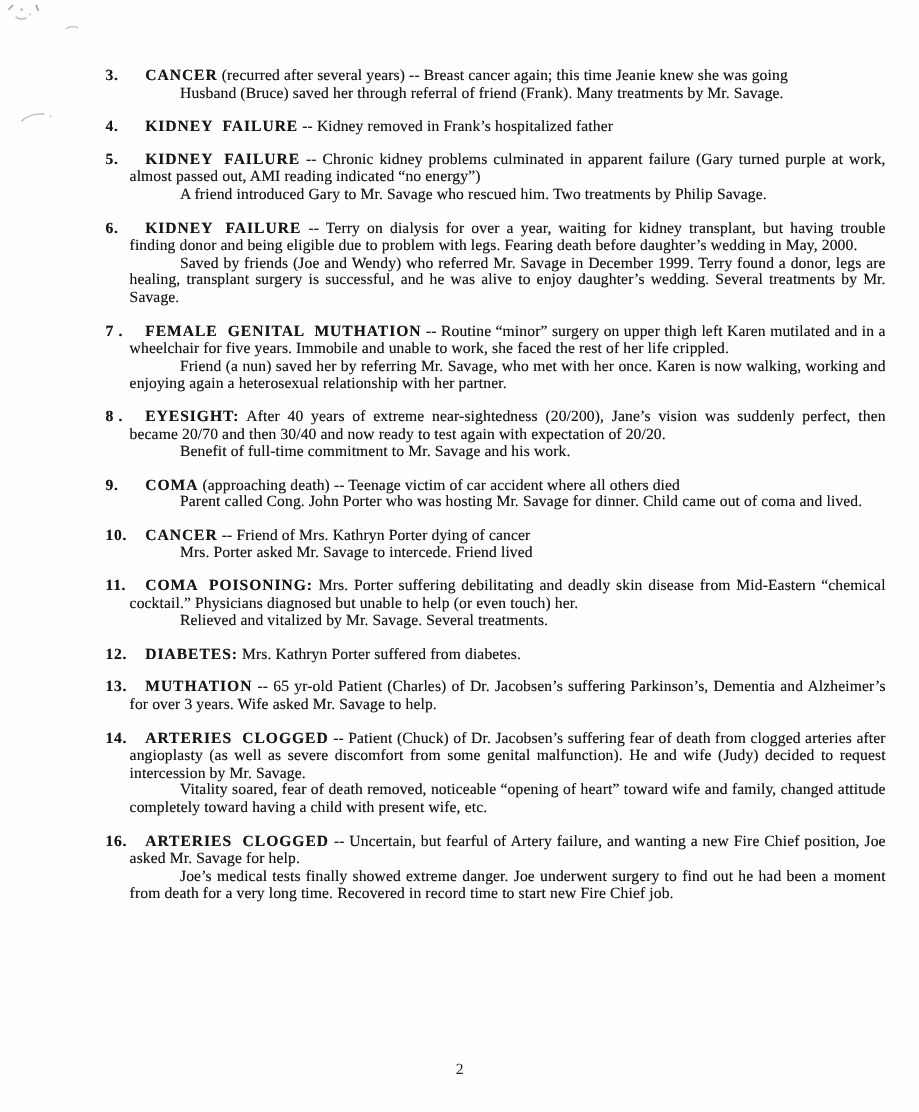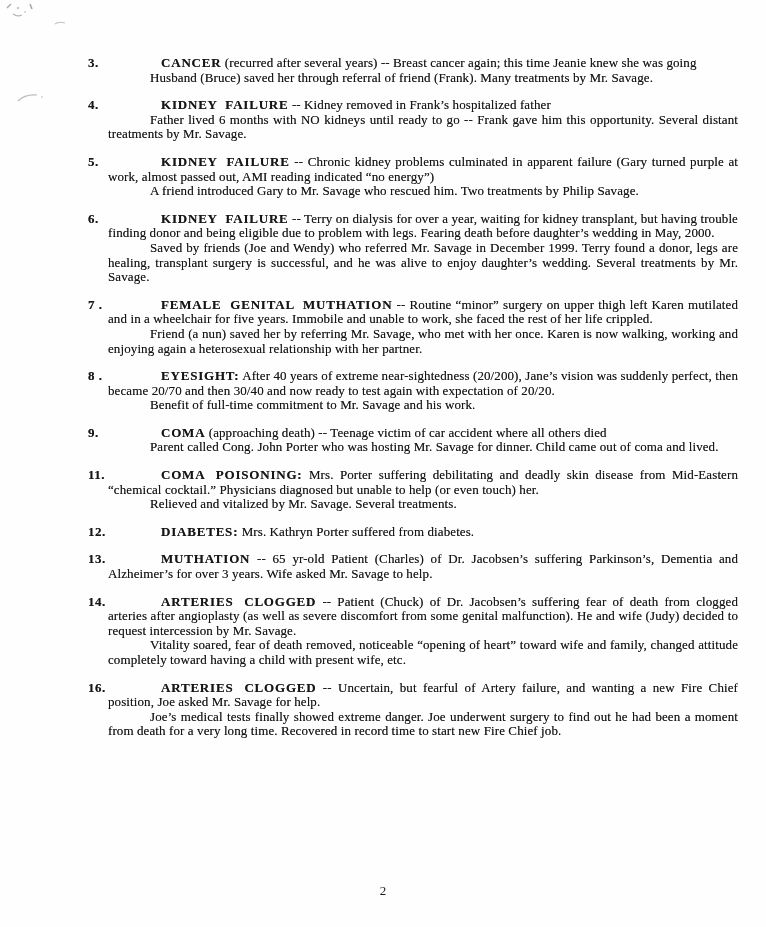--- a/index.html
+++ b/index.html
@@ -41,21 +41,20 @@
     float: left;
     width: 33px;
     margin-left: -20px;
     font-weight: 700;
     letter-spacing: 0.5px;
   }
   .title {
     font-weight: 700;
     letter-spacing: 0.8px;
     word-spacing: 4px;
-    margin-left: 40px;
   }
   .result {
     text-indent: 42px;
     font-family: Liberation Serif, serif;
   }
   .page-number {
     position: absolute;
     top: 883px;
     left: 0;
     width: 766px;
@@ -94,21 +93,20 @@
   </svg>
 
   <div class="content" id="items-host">
     <div class="item">
       <p class="para desc"><span class="num">3.</span><span class="title">CANCER</span> <span class="intro">(recurred after several years) -- Breast cancer again; this time Jeanie knew she was going</span></p>
       <p class="para result">Husband (Bruce) saved her through referral of friend (Frank). Many treatments by Mr. Savage.</p>
     </div>
 
     <div class="item">
       <p class="para desc"><span class="num">4.</span><span class="title">KIDNEY FAILURE</span> <span class="intro">-- Kidney removed in Frank’s hospitalized father</span></p>
-      <p class="para result">Father lived 6 months with NO kidneys until ready to go -- Frank gave him this opportunity. Several distant treatments by Mr. Savage.</p>
     </div>
 
     <div class="item">
       <p class="para desc"><span class="num">5.</span><span class="title">KIDNEY FAILURE</span> <span class="intro">-- Chronic kidney problems culminated in apparent failure (Gary turned purple at work, almost passed out, AMI reading indicated “no energy”)</span></p>
       <p class="para result">A friend introduced Gary to Mr. Savage who rescued him. Two treatments by Philip Savage.</p>
     </div>
 
     <div class="item">
       <p class="para desc"><span class="num">6.</span><span class="title">KIDNEY FAILURE</span> <span class="intro">-- Terry on dialysis for over a year, waiting for kidney transplant, but having trouble finding donor and being eligible due to problem with legs. Fearing death before daughter’s wedding in May, 2000.</span></p>
       <p class="para result">Saved by friends (Joe and Wendy) who referred Mr. Savage in December 1999.  Terry found a donor, legs are healing, transplant surgery is successful, and he was alive to enjoy daughter’s wedding. Several treatments by Mr. Savage.</p>
@@ -122,20 +120,24 @@
     <div class="item">
       <p class="para desc"><span class="num">8 .</span><span class="title">EYESIGHT:</span> <span class="intro">After 40 years of extreme near-sightedness (20/200), Jane’s vision was suddenly perfect, then became 20/70 and then 30/40 and now ready to test again with expectation of 20/20.</span></p>
       <p class="para result">Benefit of full-time commitment to Mr. Savage and his work.</p>
     </div>
 
     <div class="item">
       <p class="para desc"><span class="num">9.</span><span class="title">COMA</span> <span class="intro">(approaching death) -- Teenage victim of car accident where all others died</span></p>
       <p class="para result">Parent called Cong. John Porter who was hosting Mr. Savage for dinner. Child came out of coma and lived.</p>
     </div>
 
+    <div class="item">
+      <p class="para desc"><span class="num">10.</span><span class="title">CANCER</span> <span class="intro">-- Friend of Mrs. Kathryn Porter dying of cancer</span></p>
+      <p class="para result">Mrs. Porter asked Mr. Savage to intercede. Friend lived</p>
+    </div>
 
     <div class="item">
       <p class="para desc"><span class="num">11.</span><span class="title">COMA POISONING:</span> <span class="intro">Mrs. Porter suffering debilitating and deadly skin disease from Mid-Eastern “chemical cocktail.”  Physicians diagnosed but unable to help (or even touch) her.</span></p>
       <p class="para result">Relieved and vitalized by Mr. Savage. Several treatments.</p>
     </div>
 
     <div class="item">
       <p class="para desc"><span class="num">12.</span><span class="title">DIABETES:</span> <span class="intro">Mrs. Kathryn Porter suffered from diabetes.</span></p>
     </div>
 

